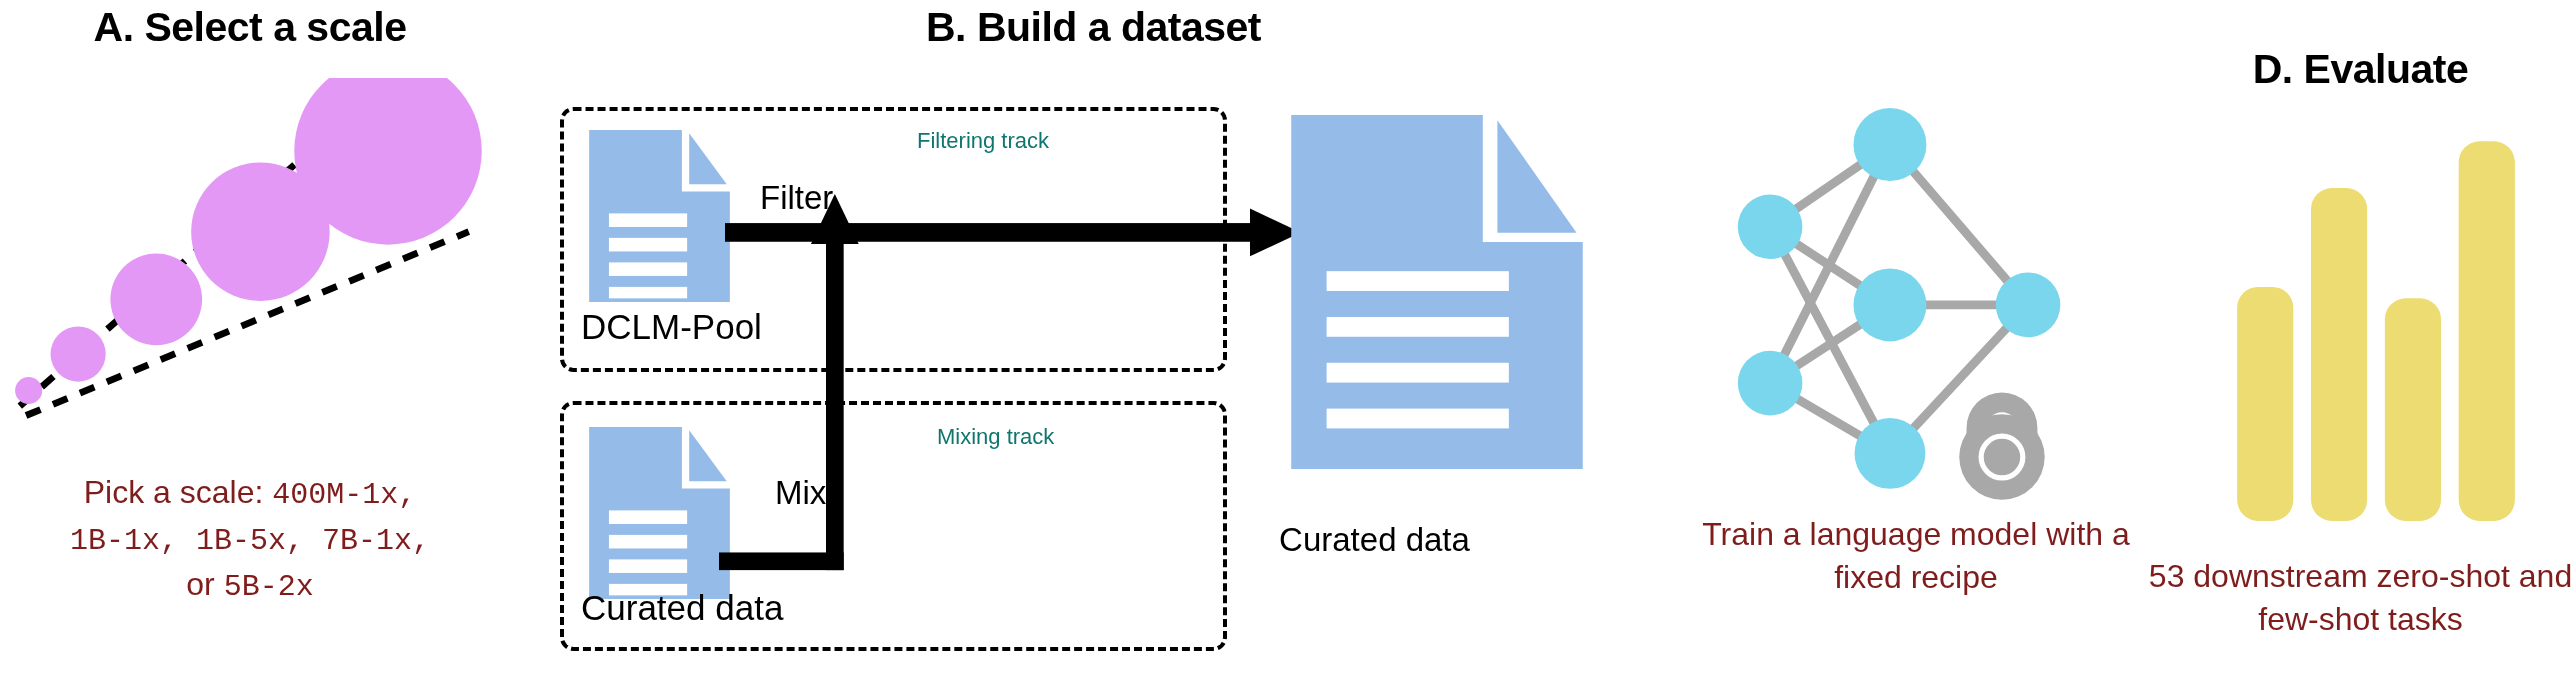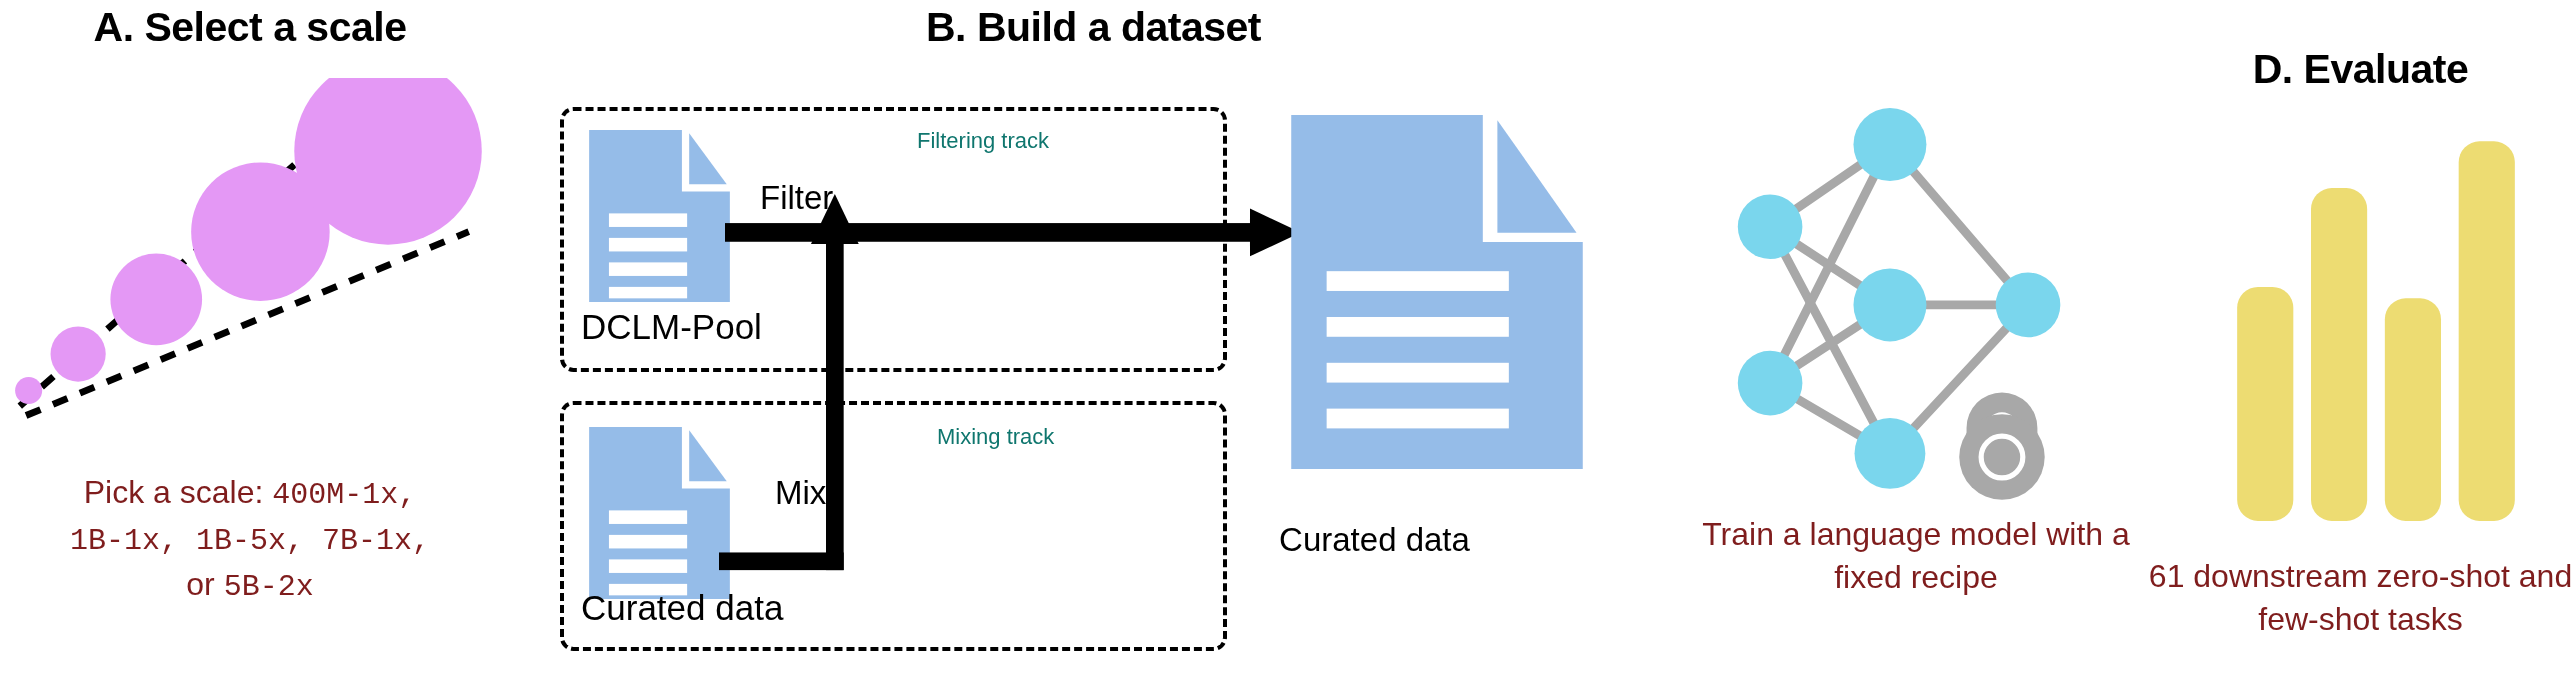--- a/index.html
+++ b/index.html
@@ -233,15 +233,15 @@
 <div class="panel" id="panel-d">
   <div class="panel-title">D. Evaluate</div>
 
   <svg id="bars-chart" width="312" height="385" viewBox="0 0 600 740">
     <rect x="58" y="290" width="108" height="450" rx="40" fill="#eddc72"></rect>
     <rect x="200" y="100" width="108" height="640" rx="40" fill="#eddc72"></rect>
     <rect x="342" y="312" width="108" height="428" rx="40" fill="#eddc72"></rect>
     <rect x="484" y="10" width="108" height="730" rx="40" fill="#eddc72"></rect>
   </svg>
 
-  <div class="caption">61 downstream zero-shot and few-shot tasks</div>
+  <div class="caption">53 downstream zero-shot and few-shot tasks</div>
 </div>
 
 
 </body></html>

